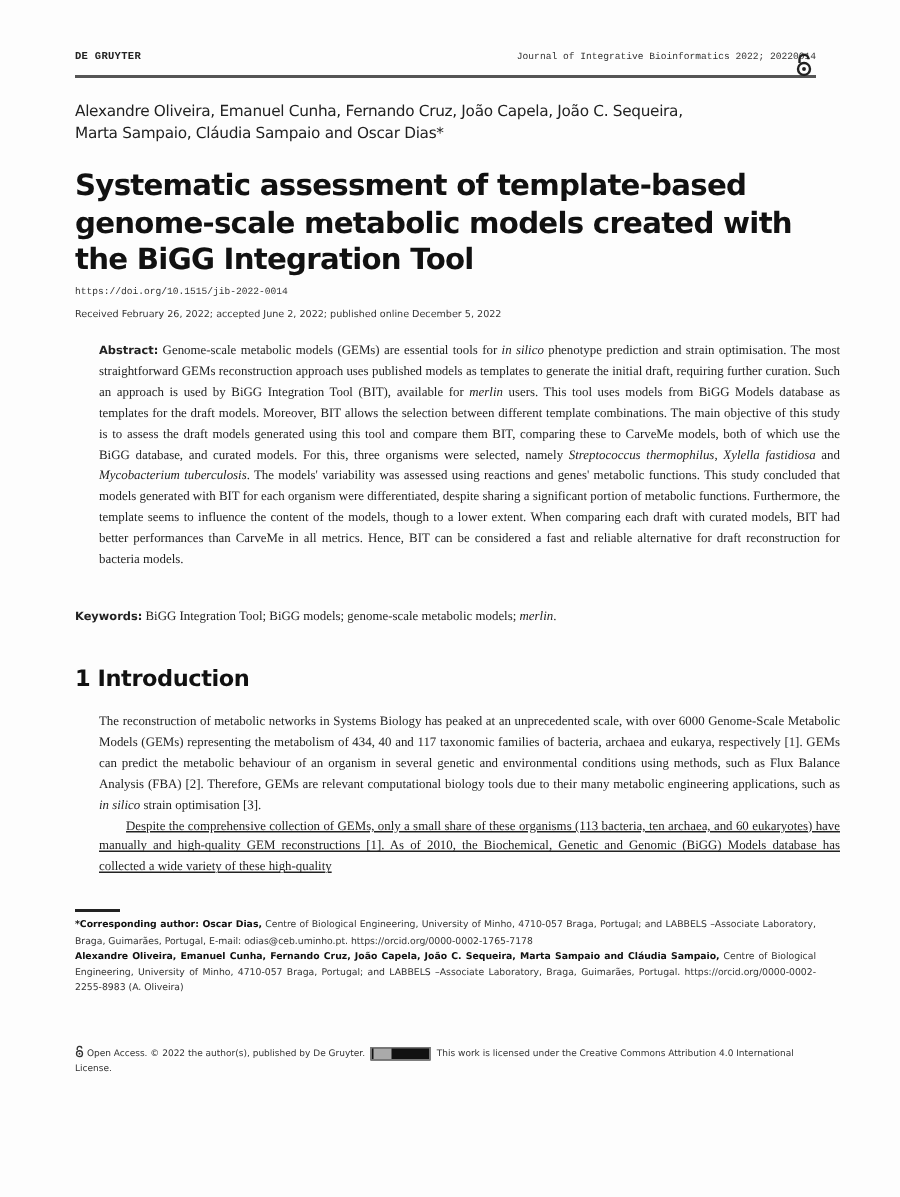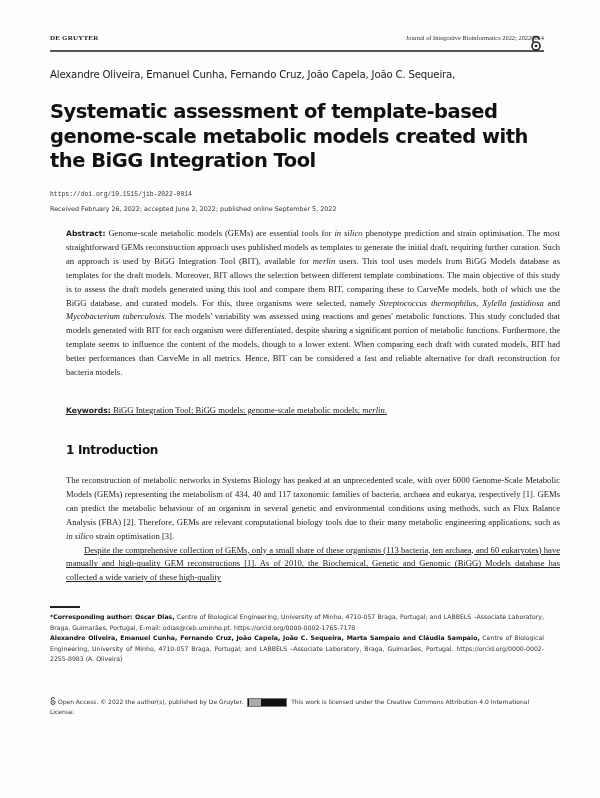--- a/index.html
+++ b/index.html
@@ -1,33 +1,33 @@
 <!DOCTYPE html>
 <html><head>
 <meta charset="utf-8">
 <style>
   html, body { margin: 0; padding: 0; }
   body {
     width: 600px; height: 798px; background: #fdfdfd; position: relative; overflow: hidden;
     font-family: "Liberation Serif", serif; color: #1a1a1a;
   }
   .page { position: absolute; left: 50px; width: 494px; top: 0; }
-  .header { position: absolute; top: 33px; left: 0; width: 494px; height: 14px; font-family: Liberation Serif, serif; }
+  .header { position: absolute; top: 33px; left: 0; width: 494px; height: 14px; font-family: Liberation Mono, monospace; }
   .brand { position: absolute; left: 0; top: 1px; font-size: 7px; font-weight: bold; letter-spacing: 0.2px; color: #222; }
   .journal { position: absolute; right: 0; top: 1px; font-size: 6.4px; color: #333; }
   .oa-icon { position: absolute; left: 530px; top: 35px; width: 12px; height: 16px; }
   .rule { position: absolute; top: 50px; left: 0; width: 494px; height: 2px; background: #555; }
   .authors { position: absolute; top: 67px; left: 0; width: 494px; font-family: "DejaVu Sans", sans-serif; font-size: 10.2px; line-height: 15px; color: #222; letter-spacing: -0.2px; }
-  .title { position: absolute; top: 100px; left: 0; width: 494px; font-family: "DejaVu Sans", sans-serif; font-weight: bold; font-size: 19.5px; line-height: 24.5px; color: #111; letter-spacing: -0.5px; }
+  .title { position: absolute; top: 112px; left: 0; width: 494px; font-family: "DejaVu Sans", sans-serif; font-weight: bold; font-size: 19.5px; line-height: 24.5px; color: #111; letter-spacing: -0.5px; }
   .doi { position: absolute; top: 191px; left: 0; font-family: Liberation Mono, monospace; font-size: 6.4px; color: #333; }
   .dates { position: absolute; top: 205px; left: 0; font-family: "DejaVu Sans", sans-serif; font-size: 6.4px; color: #333; }
   .abstract { position: absolute; top: 227px; left: 16px; width: 494px; font-size: 8.6px; line-height: 13.9px; text-align: justify; color: #222; }
   .abstract .lbl, .keywords .lbl { font-family: "DejaVu Sans", sans-serif; font-weight: bold; font-size: 7.6px; }
-  .keywords { position: absolute; top: 404px; left: 16px; width: 494px; font-size: 8.6px; line-height: 13px; color: #222; text-decoration: underline; }
-  .section-heading { position: absolute; top: 443px; left: 16px; font-family: "DejaVu Sans", sans-serif; font-weight: bold; font-size: 12px; color: #111; letter-spacing: -0.3px; }
+  .keywords { position: absolute; top: 404px; left: 0; width: 494px; font-size: 8.6px; line-height: 13px; color: #222; }
+  .section-heading { position: absolute; top: 443px; left: 0; font-family: "DejaVu Sans", sans-serif; font-weight: bold; font-size: 15px; color: #111; letter-spacing: -0.3px; }
   .intro { position: absolute; top: 474px; left: 16px; width: 494px; font-size: 8.6px; line-height: 13.9px; text-align: justify; color: #222; }
   .intro p { margin: 0; }
   .intro p + p { text-indent: 18px; text-decoration: underline; }
   .fn-rule { position: absolute; top: 606px; left: 0; width: 30px; height: 2px; background: #222; }
   .footnotes { position: absolute; top: 612px; left: 0; width: 494px; font-family: "DejaVu Sans", sans-serif; font-size: 6.2px; line-height: 10.6px; color: #333; text-align: justify; }
   .footnotes p { margin: 0; }
   .footnotes b { color: #111; }
   .license { position: absolute; top: 697px; left: 0; width: 494px; font-family: "DejaVu Sans", sans-serif; font-size: 6px; line-height: 10px; color: #333; }
   .cc-badge { display: inline-block; width: 38px; height: 7px; background: #111; vertical-align: middle; border: 1px solid #777; position: relative; margin: 0 2px; }
   .cc-badge::before { content: ""; position: absolute; left: 1px; top: 0; width: 12px; height: 7px; background: #aaa; }
@@ -38,26 +38,27 @@
 
 <div class="page">
   <div class="header">
     <span class="brand">DE GRUYTER</span>
     <span class="journal">Journal of Integrative Bioinformatics 2022; 20220014</span>
   </div>
   <div class="rule"></div>
 
   <div class="authors">
     <div>Alexandre Oliveira, Emanuel Cunha, Fernando Cruz, João Capela, João C. Sequeira,</div>
+    <div>Marta Sampaio, Cláudia Sampaio and Oscar Dias*</div>
   </div>
 
   <div class="title">Systematic assessment of template-based genome-scale metabolic models created with the BiGG Integration Tool</div>
 
   <div class="doi">https://doi.org/10.1515/jib-2022-0014</div>
-  <div class="dates">Received February 26, 2022; accepted June 2, 2022; published online September 5, 2022</div>
+  <div class="dates">Received February 26, 2022; accepted June 2, 2022; published online December 5, 2022</div>
 
   <div class="abstract"><span class="lbl">Abstract:</span><span> Genome-scale metabolic models (GEMs) are essential tools for </span><i>in silico</i><span> phenotype prediction and strain optimisation. The most straightforward GEMs reconstruction approach uses published models as templates to generate the initial draft, requiring further curation. Such an approach is used by BiGG Integration Tool (BIT), available for </span><i>merlin</i><span> users. This tool uses models from BiGG Models database as templates for the draft models. Moreover, BIT allows the selection between different template combinations. The main objective of this study is to assess the draft models generated using this tool and compare them BIT, comparing these to CarveMe models, both of which use the BiGG database, and curated models. For this, three organisms were selected, namely </span><i>Streptococcus thermophilus</i><span>, </span><i>Xylella fastidiosa</i><span> and </span><i>Mycobacterium tuberculosis</i><span>. The models' variability was assessed using reactions and genes' metabolic functions. This study concluded that models generated with BIT for each organism were differentiated, despite sharing a significant portion of metabolic functions. Furthermore, the template seems to influence the content of the models, though to a lower extent. When comparing each draft with curated models, BIT had better performances than CarveMe in all metrics. Hence, BIT can be considered a fast and reliable alternative for draft reconstruction for bacteria models.</span></div>
 
   <div class="keywords"><span class="lbl">Keywords:</span><span> BiGG Integration Tool; BiGG models; genome-scale metabolic models; </span><i>merlin</i><span>.</span></div>
 
   <div class="section-heading">1  Introduction</div>
 
   <div class="intro">
     <p><span>The reconstruction of metabolic networks in Systems Biology has peaked at an unprecedented scale, with over 6000 Genome-Scale Metabolic Models (GEMs) representing the metabolism of 434, 40 and 117 taxonomic families of bacteria, archaea and eukarya, respectively [1]. GEMs can predict the metabolic behaviour of an organism in several genetic and environmental conditions using methods, such as Flux Balance Analysis (FBA) [2]. Therefore, GEMs are relevant computational biology tools due to their many metabolic engineering applications, such as </span><i>in silico</i><span> strain optimisation [3].</span></p>
     <p>Despite the comprehensive collection of GEMs, only a small share of these organisms (113 bacteria, ten archaea, and 60 eukaryotes) have manually and high-quality GEM reconstructions [1]. As of 2010, the Biochemical, Genetic and Genomic (BiGG) Models database has collected a wide variety of these high-quality</p>

